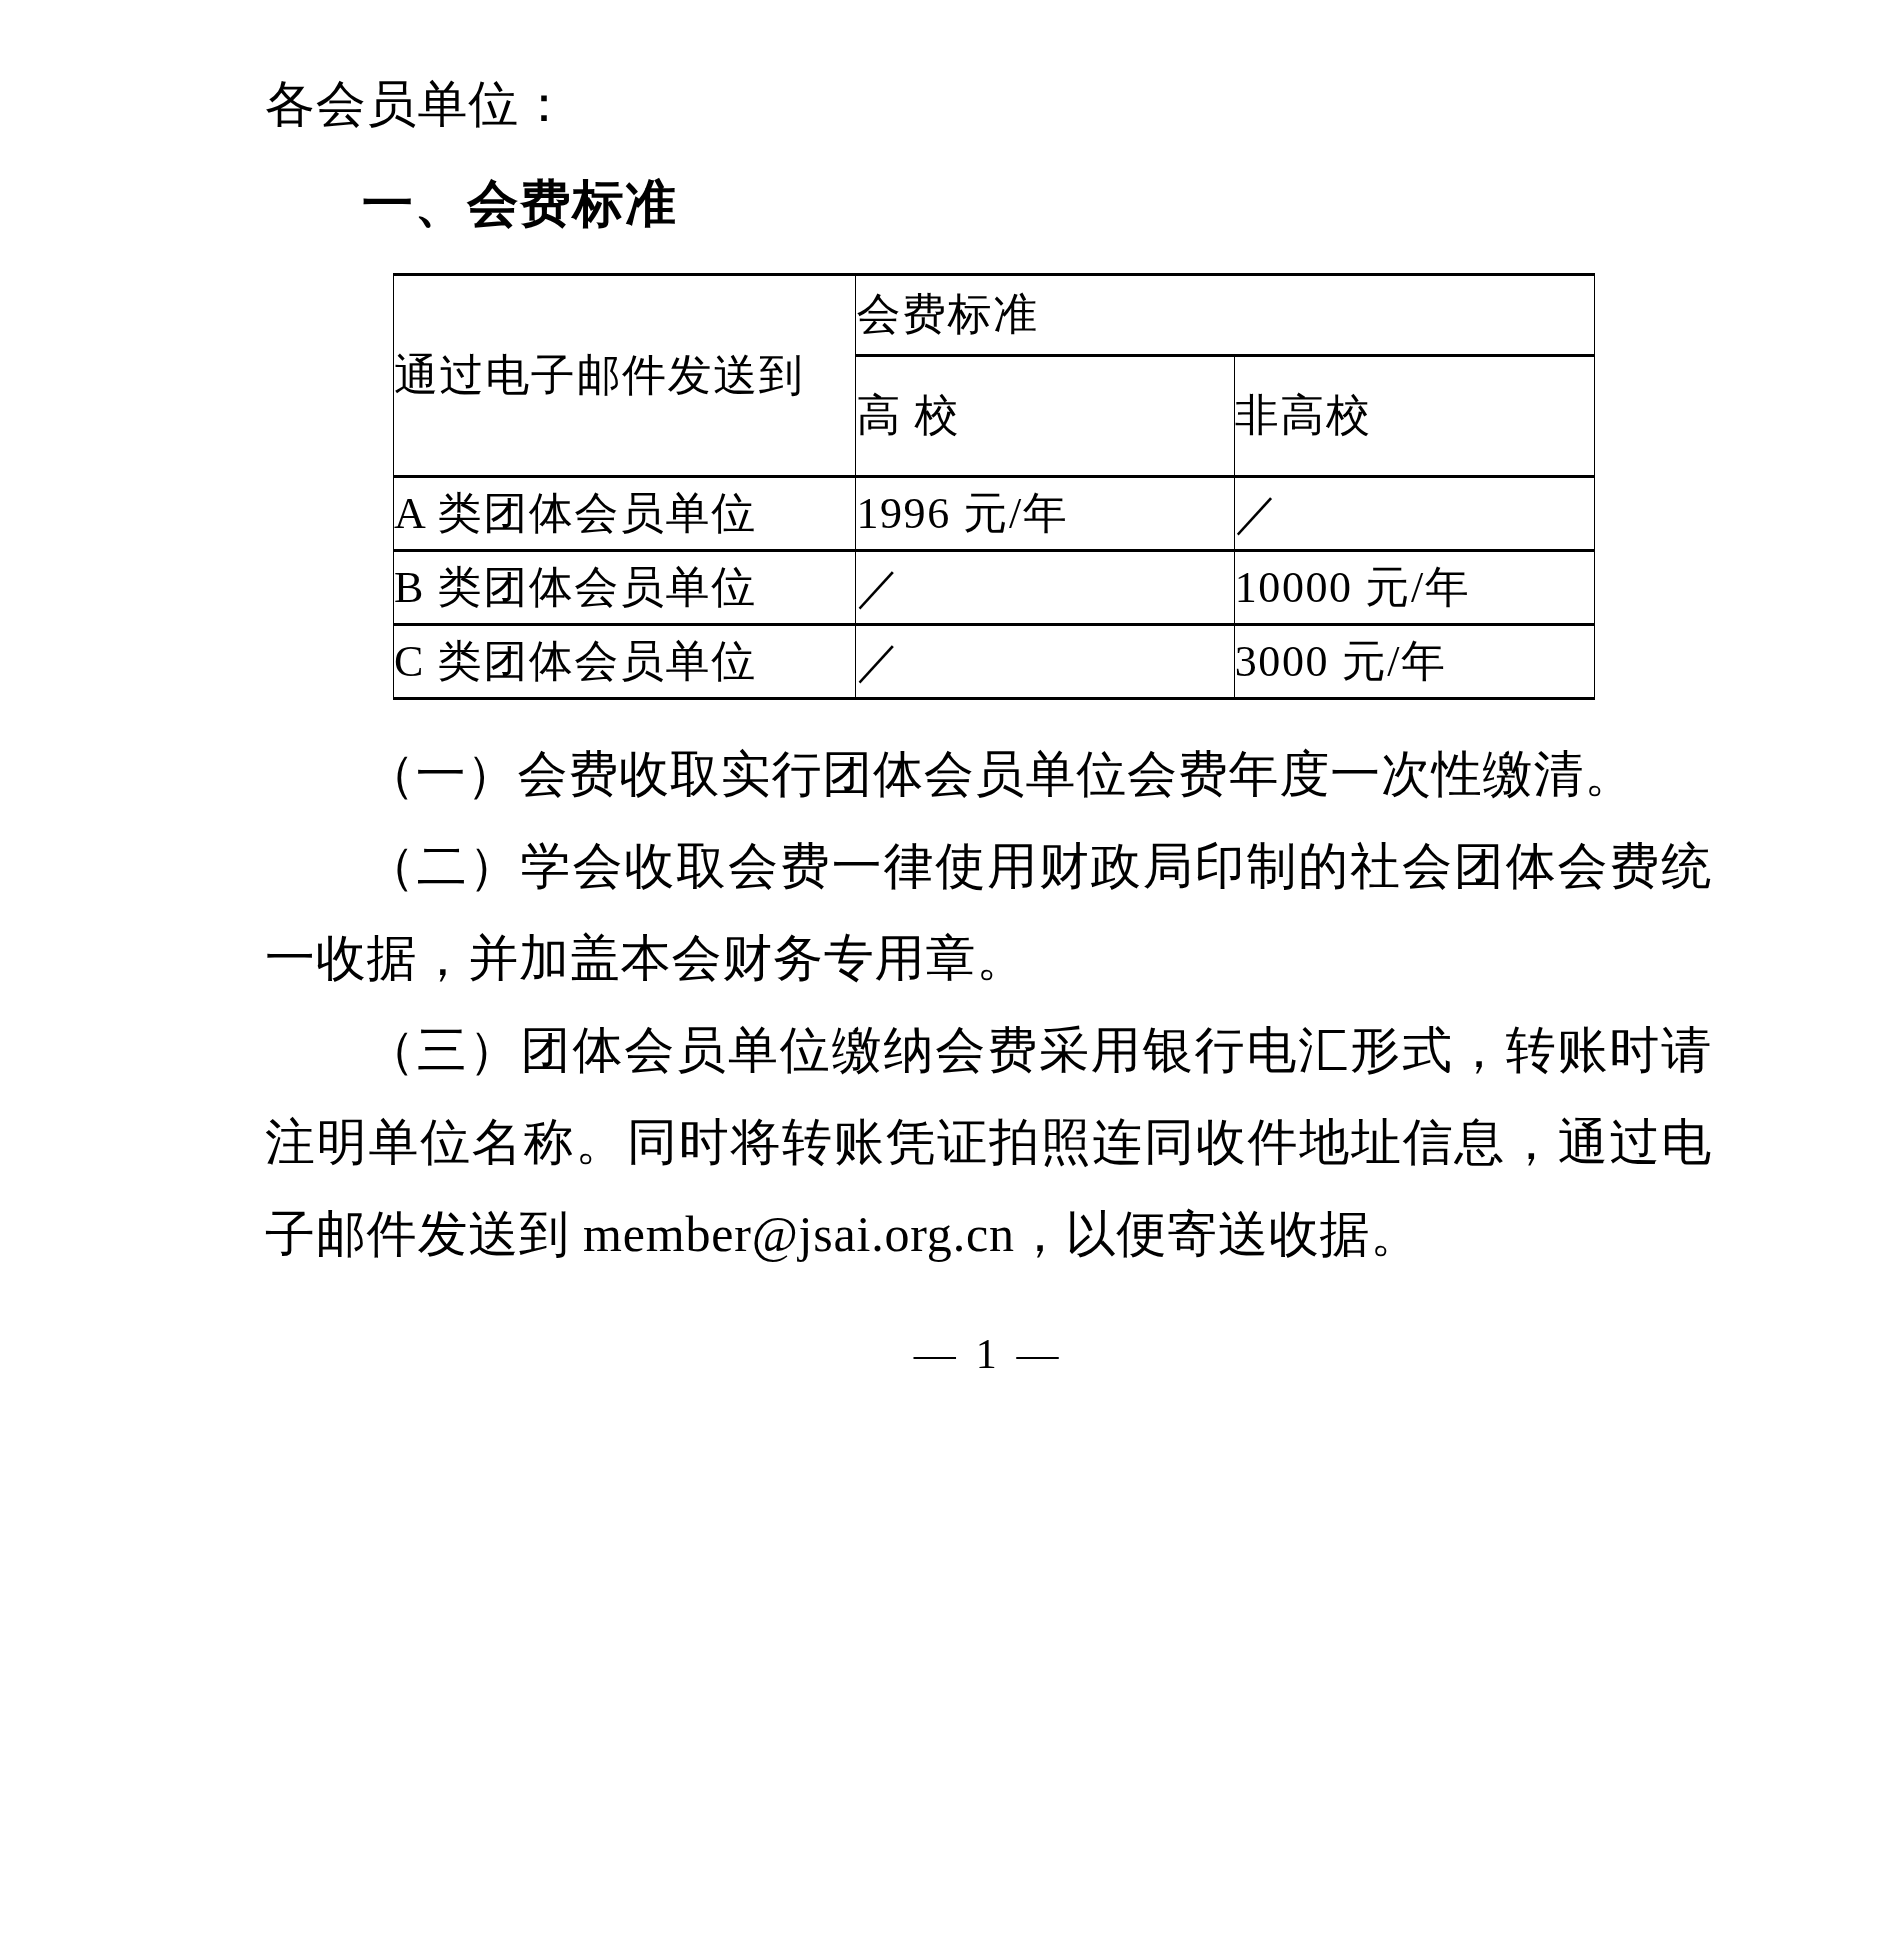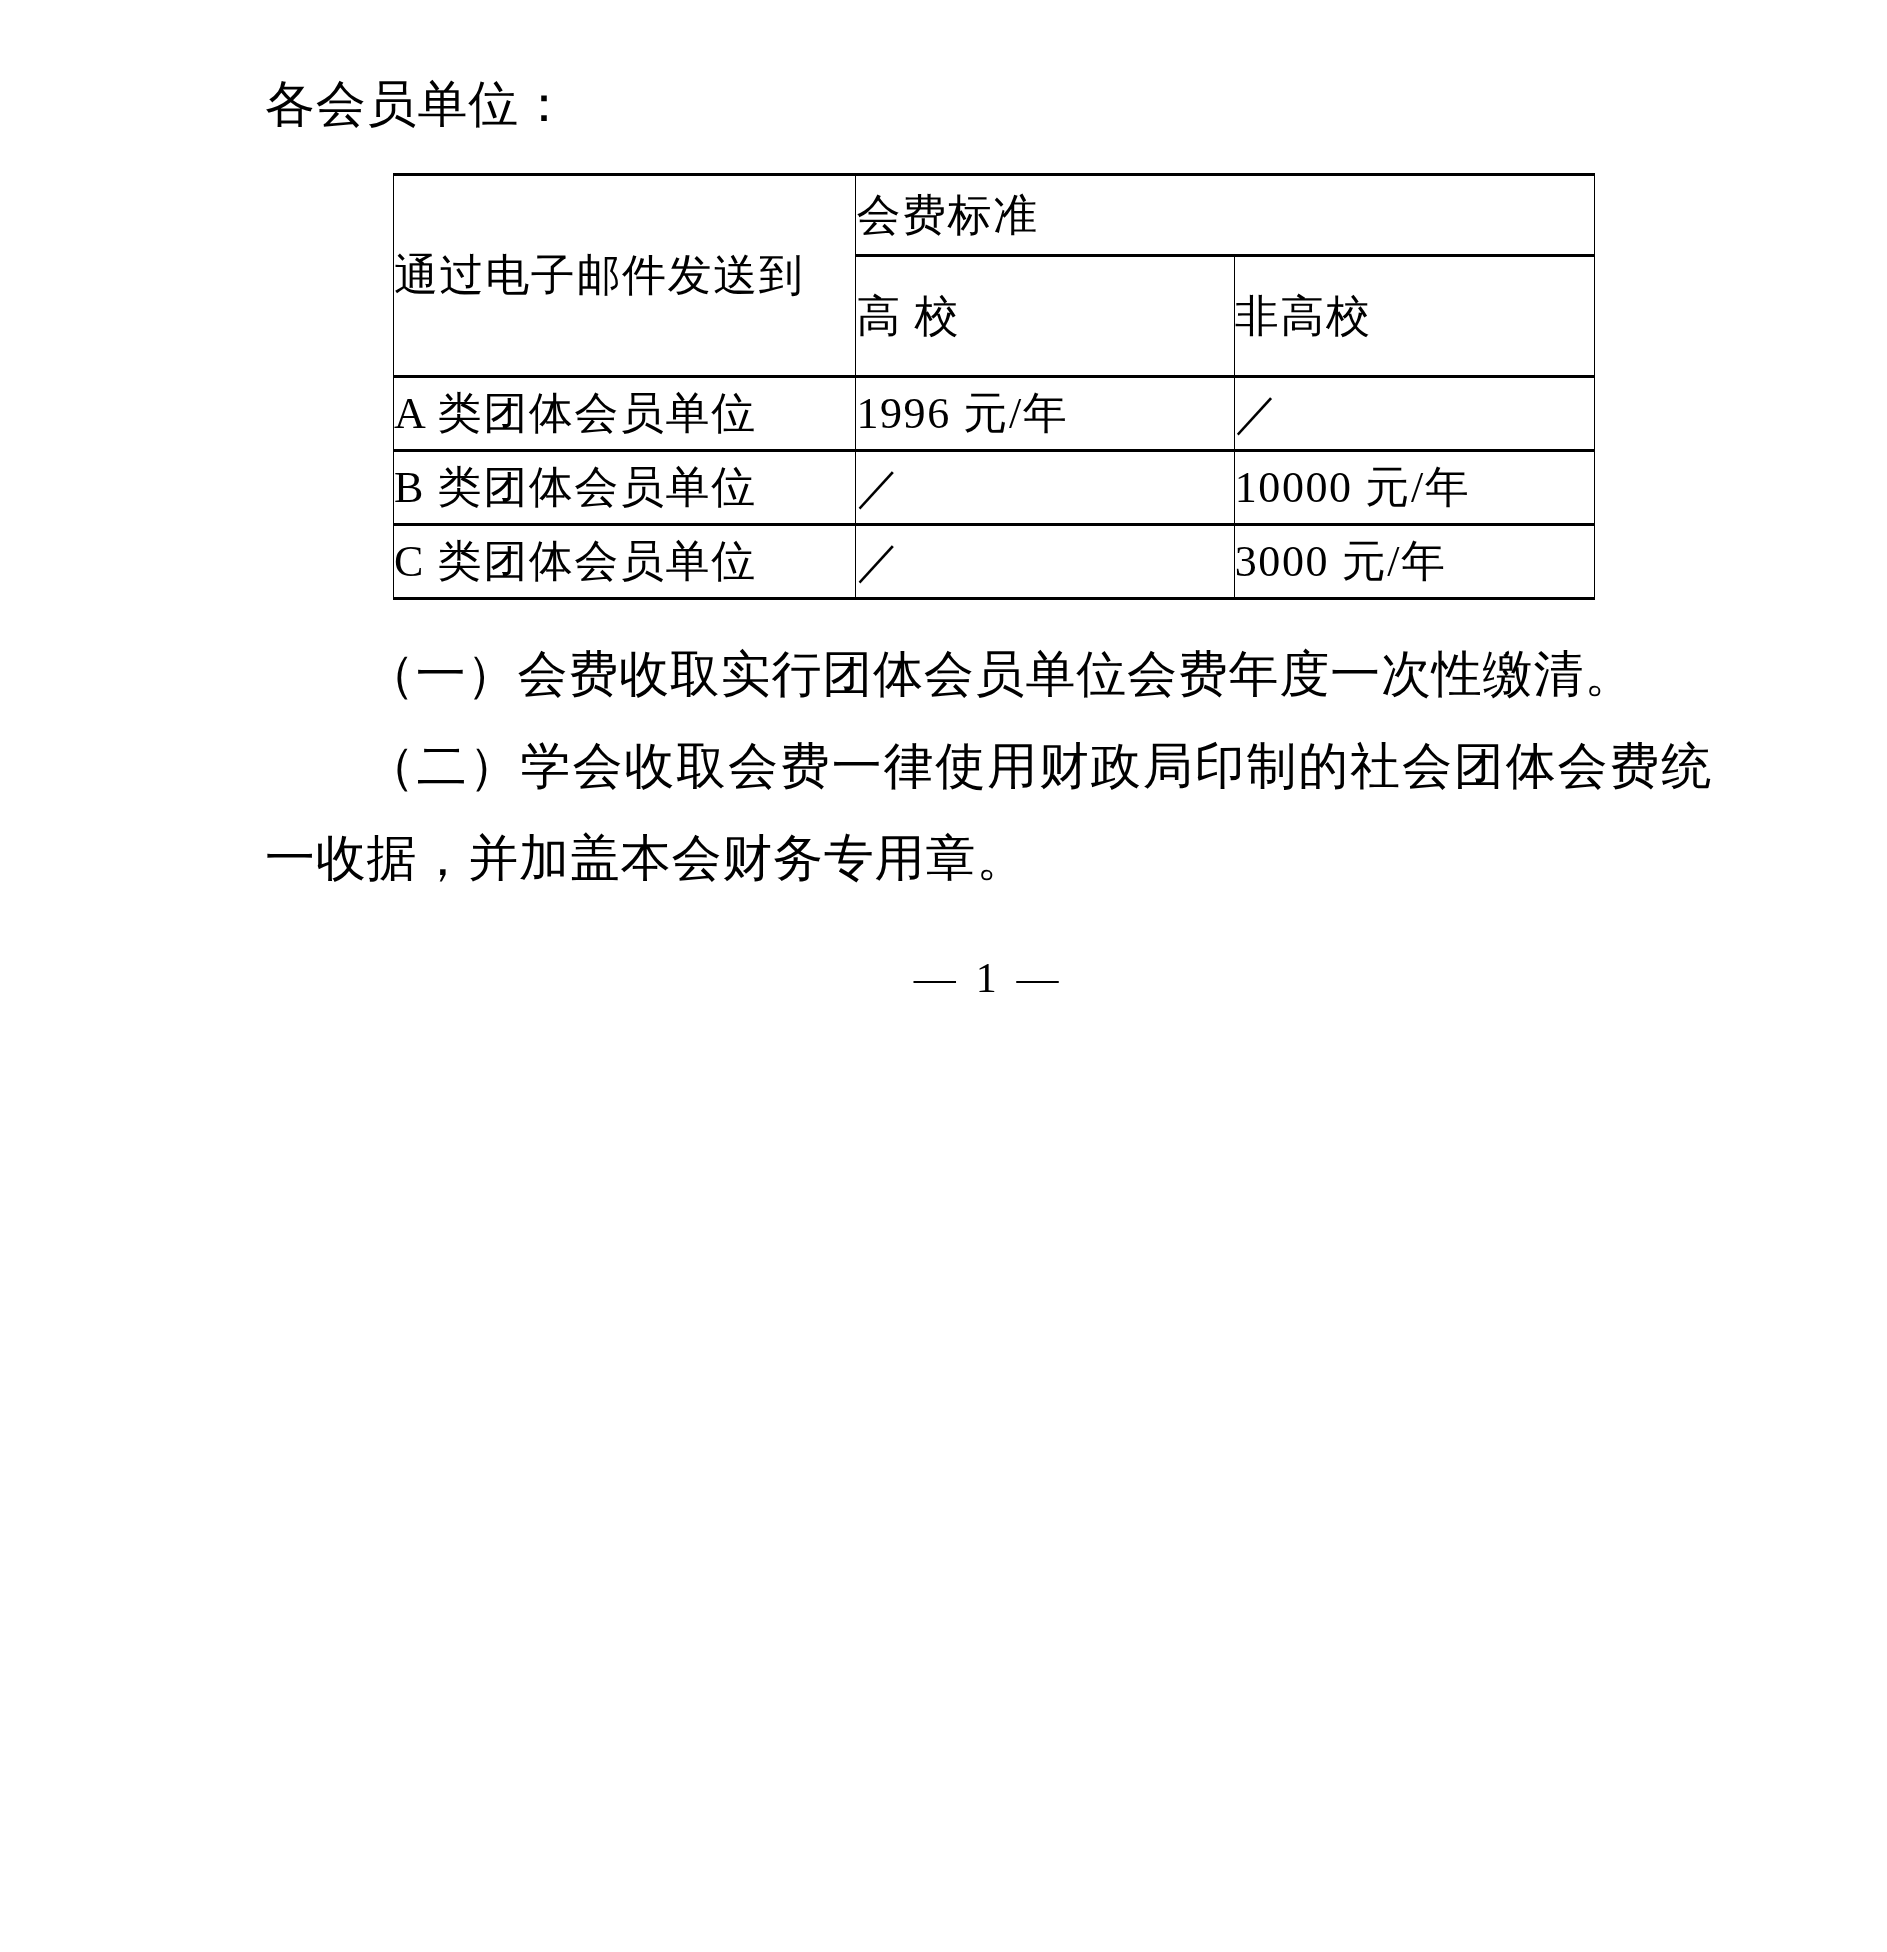--- a/index.html
+++ b/index.html
@@ -66,20 +66,21 @@
   }
 </style>
 </head>
 <body>
 
 <div class="doc">
 
   <p class="body-text">各会员单位：</p>
 
 
+  <h2 class="section-heading">一、会费标准</h2>
 
   <table class="fee-table">
     <colgroup>
       <col class="col-cat">
       <col class="col-uni">
       <col class="col-non">
     </colgroup>
     <tbody>
       <tr class="row-h1">
         <td rowspan="2">通过电子邮件发送到</td>
@@ -105,17 +106,18 @@
         <td>3000 元/年</td>
       </tr>
     </tbody>
   </table>
 
 
   <p class="body-text indent">（一）会费收取实行团体会员单位会费年度一次性缴清。</p>
 
   <p class="body-text indent">（二）学会收取会费一律使用财政局印制的社会团体会费统一收据，并加盖本会财务专用章。</p>
 
+  <p class="body-text indent">（三）团体会员单位缴纳会费采用银行电汇形式，转账时请注明单位名称。同时将转账凭证拍照连同收件地址信息，通过电子邮件发送到 member@jsai.org.cn，以便寄送收据。</p>
 
   <div class="page-num">— 1 —</div>
 
 </div>
 
 
 </body></html>

